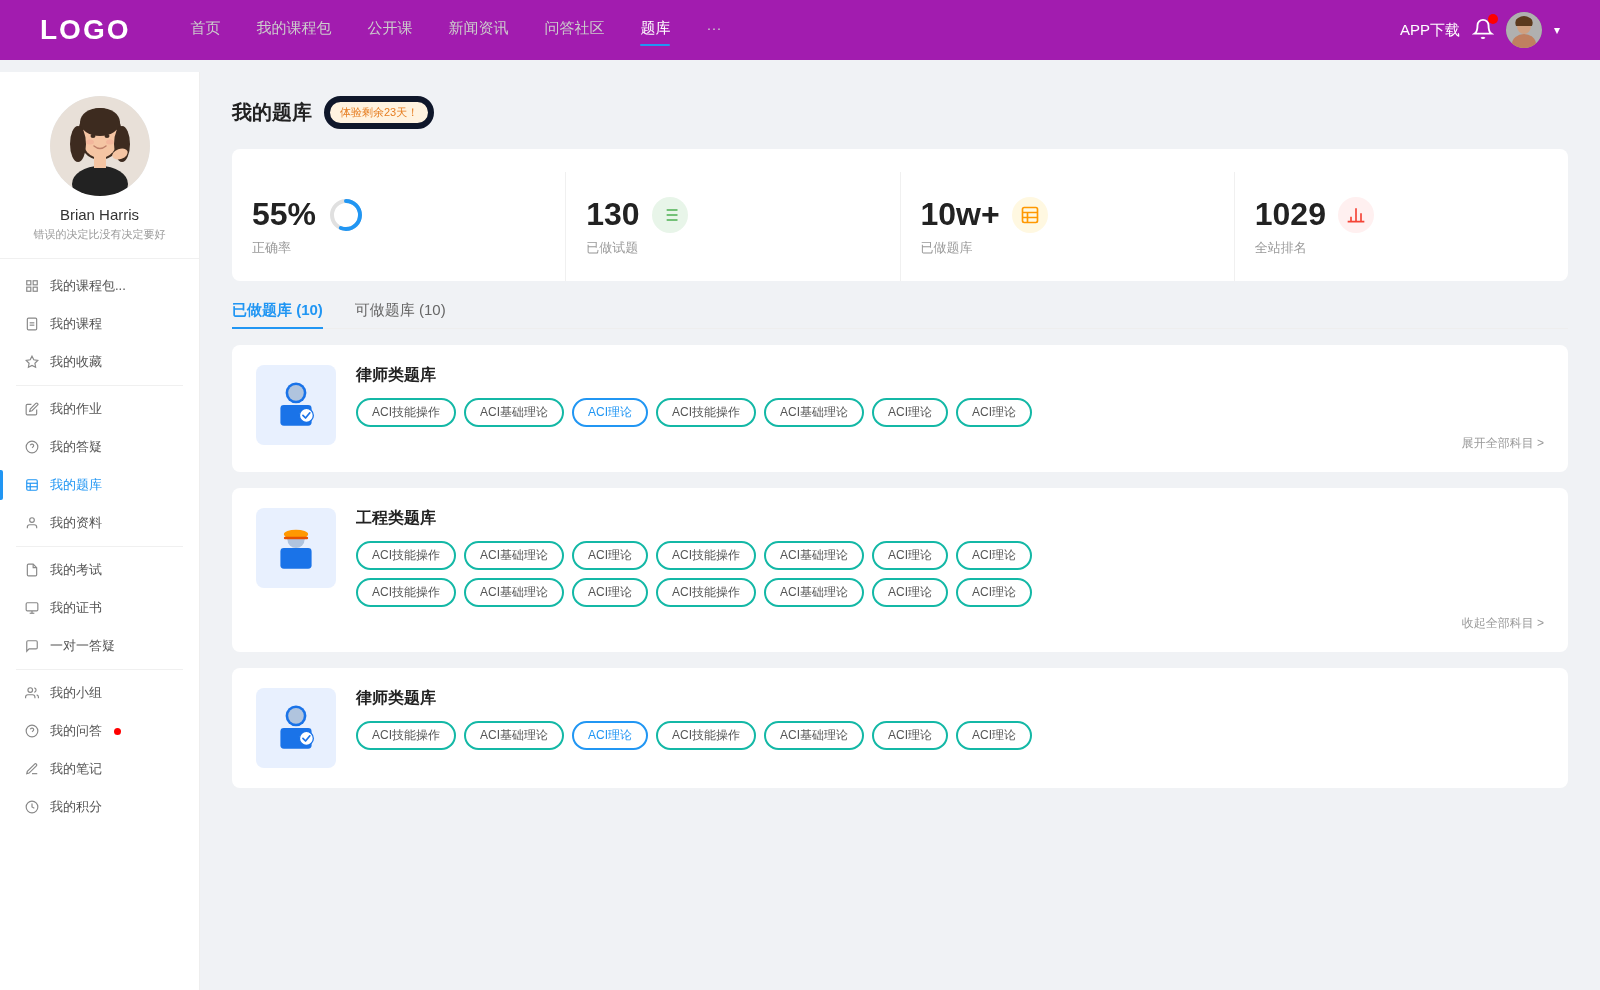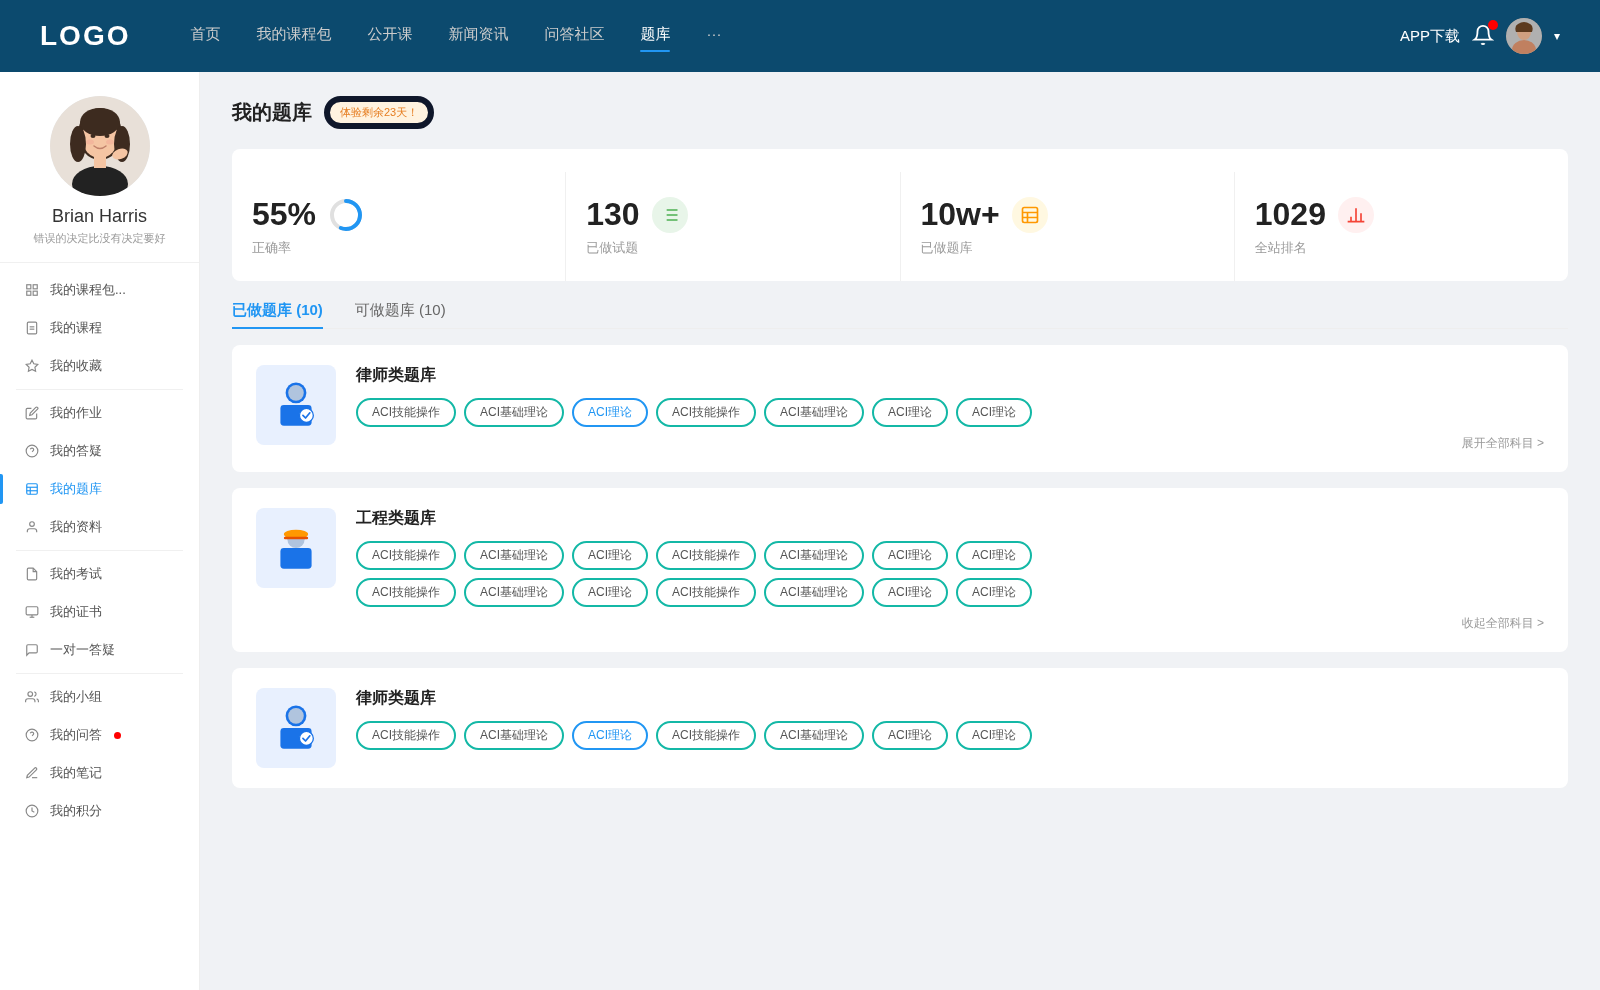--- a/index.html
+++ b/index.html
@@ -1,21 +1,21 @@
 <!DOCTYPE html>
 <html><head>
   <meta charset="utf-8">
   <style>
     * { box-sizing: border-box; margin: 0; padding: 0; }
     body { font-family: -apple-system, BlinkMacSystemFont, 'PingFang SC', 'Microsoft YaHei', sans-serif; background: #f0f2f5; min-height: 990px; }
 
     
     .navbar {
-      background: #0c4a6e;
-      height: 72px;
+      background: #a21caf;
+      height: 60px;
       display: flex;
       align-items: center;
       padding: 0 40px;
       position: fixed;
       top: 0; left: 0; right: 0;
       z-index: 100;
     }
     .navbar-logo {
       color: white;
       font-size: 28px;
@@ -111,21 +111,21 @@
     .avatar-circle {
       width: 100px; height: 100px;
       border-radius: 50%;
       background: #e8e8e8;
       overflow: hidden;
       margin-bottom: 10px;
       display: flex; align-items: flex-end; justify-content: center;
     }
     
     .sidebar-username {
-      font-size: 18px;
+      font-size: 15px;
       font-weight: 500;
       color: #333;
       margin-bottom: 4px;
     }
     .sidebar-motto {
       font-size: 11px;
       color: #999;
       text-align: center;
     }
     .sidebar-menu {

